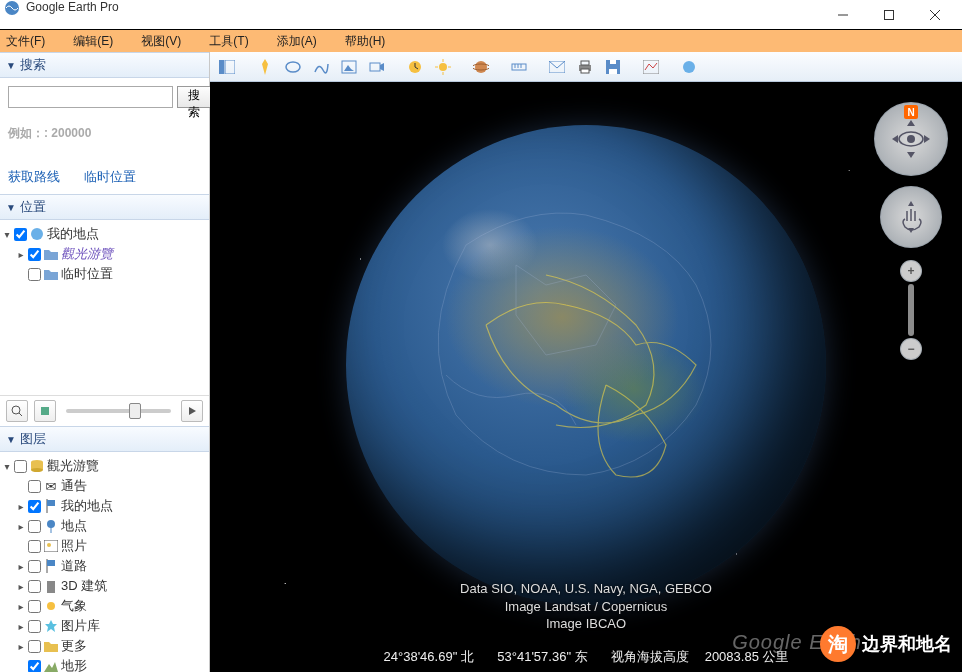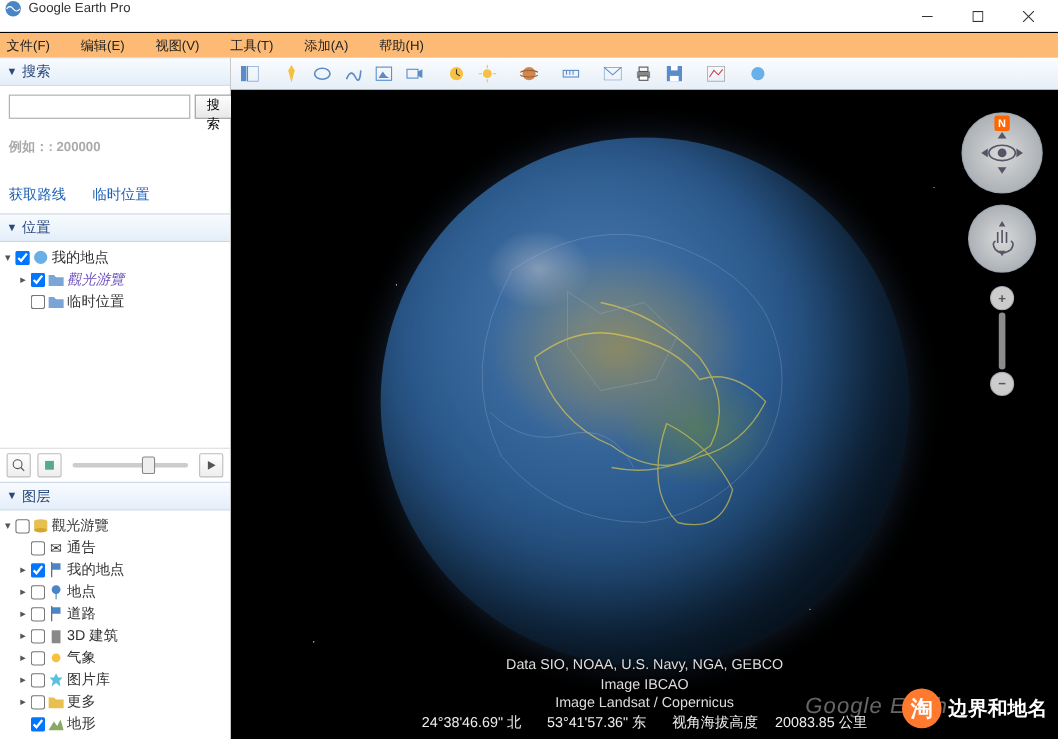--- a/index.html
+++ b/index.html
@@ -40,21 +40,21 @@
 .layers-body { flex: 0 0 auto; max-height: 220px; overflow-y: auto; }
 .main { flex: 1; display: flex; flex-direction: column; background: #000; position: relative; }
 .toolbar { height: 30px; background: linear-gradient(#fbfdff,#e6eef7); border-bottom: 1px solid #b8c8dc; display: flex; align-items: center; padding: 0 4px; gap: 2px; }
 .tbtn { width: 26px; height: 24px; border: 1px solid transparent; border-radius: 3px; display: flex; align-items: center; justify-content: center; cursor: pointer; }
 .tsep { width: 8px; }
 .viewport { flex: 1; position: relative; overflow: hidden; background: #000; }
 .stars { position:absolute; inset:0; background: radial-gradient(1px 1px at 20% 30%, #fff, transparent), radial-gradient(1px 1px at 70% 80%, #ccc, transparent), radial-gradient(1px 1px at 40% 60%, #fff, transparent), radial-gradient(1px 1px at 85% 15%, #aaa, transparent), radial-gradient(1px 1px at 10% 85%, #fff, transparent), radial-gradient(1px 1px at 55% 25%, #ddd, transparent), #000; }
 .globe { position: absolute; left: 50%; top: 48%; transform: translate(-50%,-50%); width: 480px; height: 480px; border-radius: 50%; background: radial-gradient(circle at 40% 35%, #4a7ab0 0%, #2b5a8e 40%, #173a5e 70%, #0a1f35 100%); box-shadow: inset -40px -40px 80px rgba(0,0,0,0.7), 0 0 30px rgba(80,120,180,0.3); overflow: hidden; }
 .globe::before { content:''; position:absolute; inset:0; background: radial-gradient(ellipse 180px 140px at 45% 40%, rgba(150,140,90,0.85), transparent 65%), radial-gradient(ellipse 120px 90px at 60% 55%, rgba(100,130,80,0.7), transparent 60%), radial-gradient(ellipse 80px 60px at 30% 25%, rgba(200,200,200,0.5), transparent 60%); }
 .globe .borders { position:absolute; inset:0; opacity:0.6; }
-.attrib { position: absolute; bottom: 24px; left: 50%; transform: translateX(-50%); color: #ddd; font-family: "Courier New", monospace; font-size: 13px; text-align: center; text-shadow: 0 0 3px #000; line-height: 1.35; }
+.attrib { position: absolute; bottom: 39px; left: 50%; transform: translateX(-50%); color: #ddd; font-family: "Courier New", monospace; font-size: 13px; text-align: center; text-shadow: 0 0 3px #000; line-height: 1.35; }
 .statusbar { position: absolute; bottom: 6px; left: 50%; transform: translateX(-50%); color: #eee; font-family: "Courier New", monospace; font-size: 13px; white-space: nowrap; text-shadow: 0 0 3px #000; }
 .nav-wheel { position:absolute; top: 20px; right: 14px; width: 74px; height: 74px; border-radius: 50%; background: radial-gradient(circle, rgba(255,255,255,0.85), rgba(220,230,240,0.7)); border: 1px solid rgba(150,160,170,0.8); display:flex; align-items:center; justify-content:center; }
 .nav-wheel .north { position:absolute; top:2px; left:50%; transform:translateX(-50%); width:14px; height:14px; background:#f60; color:#fff; font-size:10px; font-weight:bold; border-radius:2px; display:flex; align-items:center; justify-content:center; }
 .nav-pan { position:absolute; top: 104px; right: 20px; width: 62px; height: 62px; border-radius: 50%; background: radial-gradient(circle, rgba(255,255,255,0.85), rgba(220,230,240,0.7)); border: 1px solid rgba(150,160,170,0.7); display:flex; align-items:center; justify-content:center; }
 .zoom-ctrl { position:absolute; top: 178px; right: 40px; width: 22px; display:flex; flex-direction:column; align-items:center; gap: 0; }
 .zoom-btn { width:22px; height:22px; border-radius:50%; background: rgba(255,255,255,0.8); border:1px solid rgba(150,160,170,0.7); display:flex; align-items:center; justify-content:center; color:#555; font-weight:bold; }
 .zoom-track { width:6px; height:52px; background: rgba(255,255,255,0.55); border-radius:3px; margin: 2px 0; }
 .watermark { position:absolute; bottom: 10px; right: 10px; display:flex; align-items:center; gap:6px; }
 .watermark .tao { width:36px; height:36px; border-radius:50%; background:#ff7a2e; color:#fff; display:flex; align-items:center; justify-content:center; font-size:20px; font-weight:bold; }
 .watermark .txt { color:#fff; font-size:18px; font-weight:bold; text-shadow:0 0 4px #000; }
@@ -215,20 +215,31 @@
       <div class="tree-row indent1">
           <span class="arrow">▸</span>
           <input type="checkbox" style="">
           <span class="ico">
             <svg width="12" height="14">
               <circle cx="6" cy="5" r="4" fill="#4a86c5"></circle>
               <path d="M6 8v6" stroke="#4a86c5"></path>
             </svg>
           </span>
           <span>地点</span>
+        </div>
+      <div class="tree-row indent1">
+          <span class="arrow"></span>
+          <input type="checkbox" style="">
+          <span class="ico">
+            <svg width="14" height="12">
+              <rect x="0" y="0" width="14" height="12" fill="none" stroke="#555"></rect>
+              <circle cx="5" cy="5" r="2" fill="#e8c050"></circle>
+            </svg>
+          </span>
+          <span>照片</span>
         </div>
       <div class="tree-row indent1">
           <span class="arrow">▸</span>
           <input type="checkbox" style="">
           <span class="ico">
             <svg width="12" height="14">
               <line x1="2" y1="0" x2="2" y2="14" stroke="#555"></line>
               <path d="M2 1h8v6h-8z" fill="#4a86c5"></path>
             </svg>
           </span>
@@ -430,22 +441,22 @@
           </svg>
       </div>
       <div class="zoom-ctrl">
         <div class="zoom-btn">+</div>
         <div class="zoom-track"></div>
         <div class="zoom-btn">−</div>
       </div>
 
       <div class="attrib">
         <div>Data SIO, NOAA, U.S. Navy, NGA, GEBCO</div>
+        <div>Image Landsat / Copernicus</div>
         <div>Image IBCAO</div>
-        <div>Image Landsat / Copernicus</div>
       </div>
       <div class="statusbar">
         <span>24°38'46.69" 北</span>&nbsp;&nbsp;
         <span>53°41'57.36" 东</span>&nbsp;&nbsp;
         <span>视角海拔高度</span>&nbsp;
         <span>20083.85 公里</span>
       </div>
 
       <div class="ge-logo">Google Earth</div>
       <div class="watermark">

